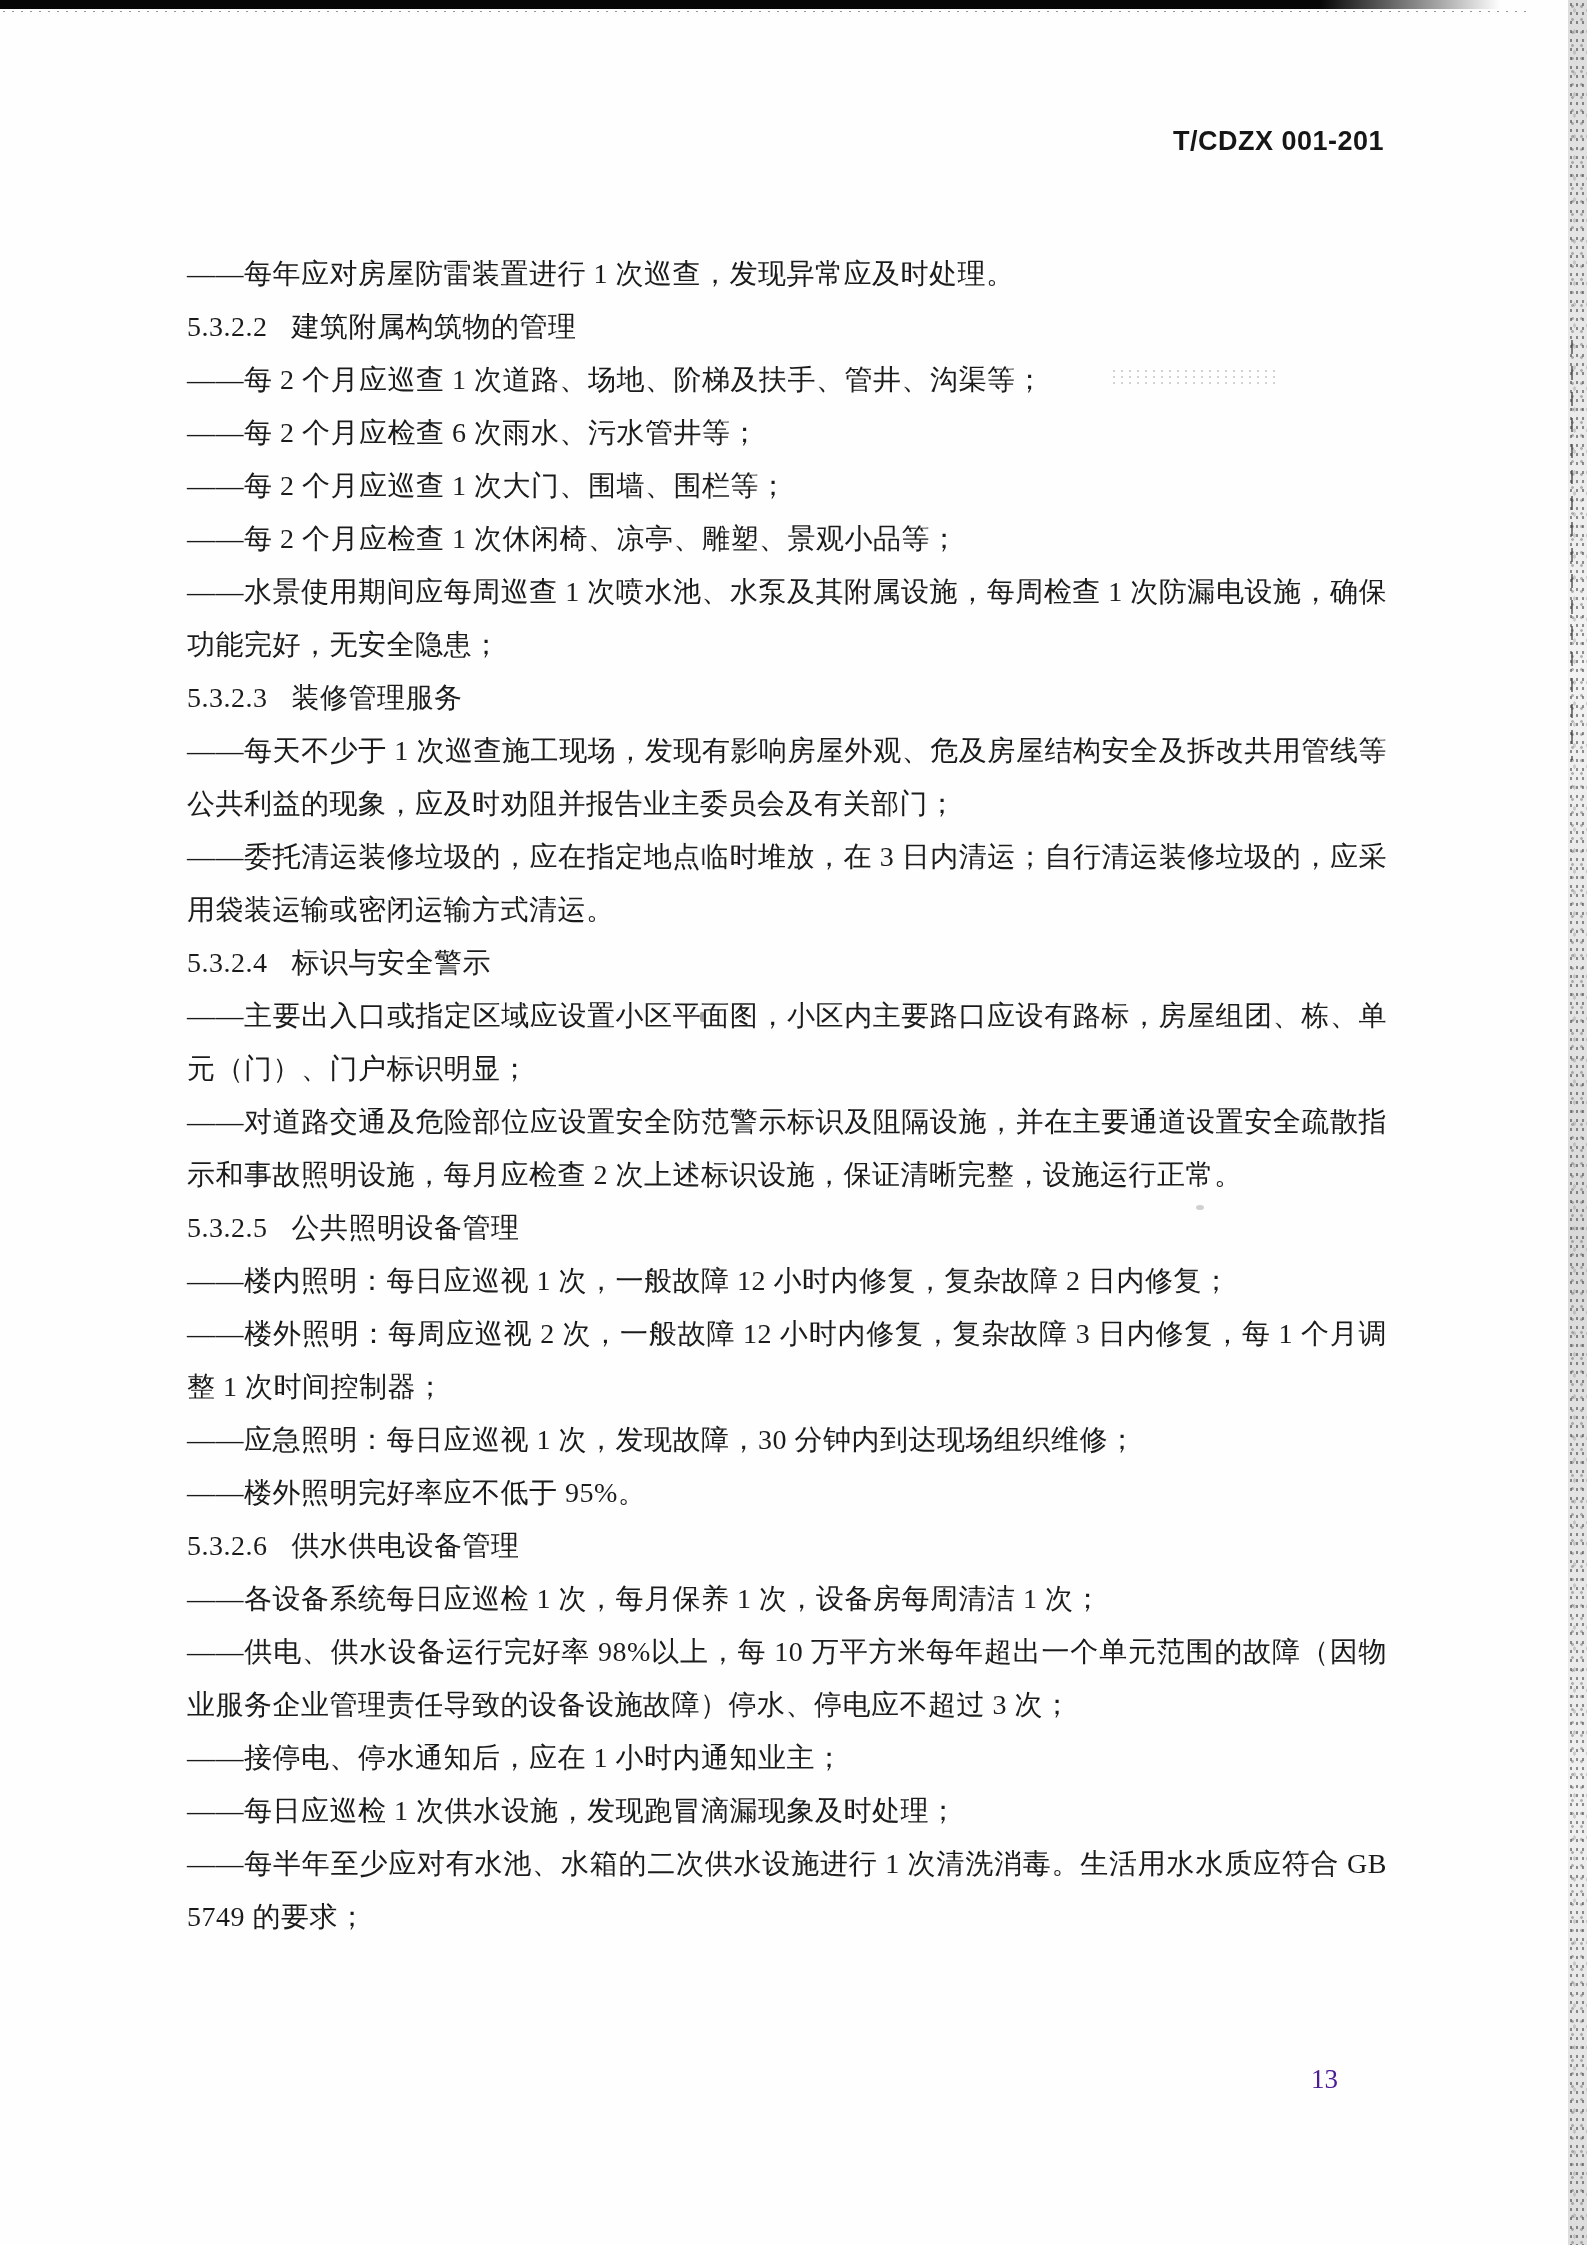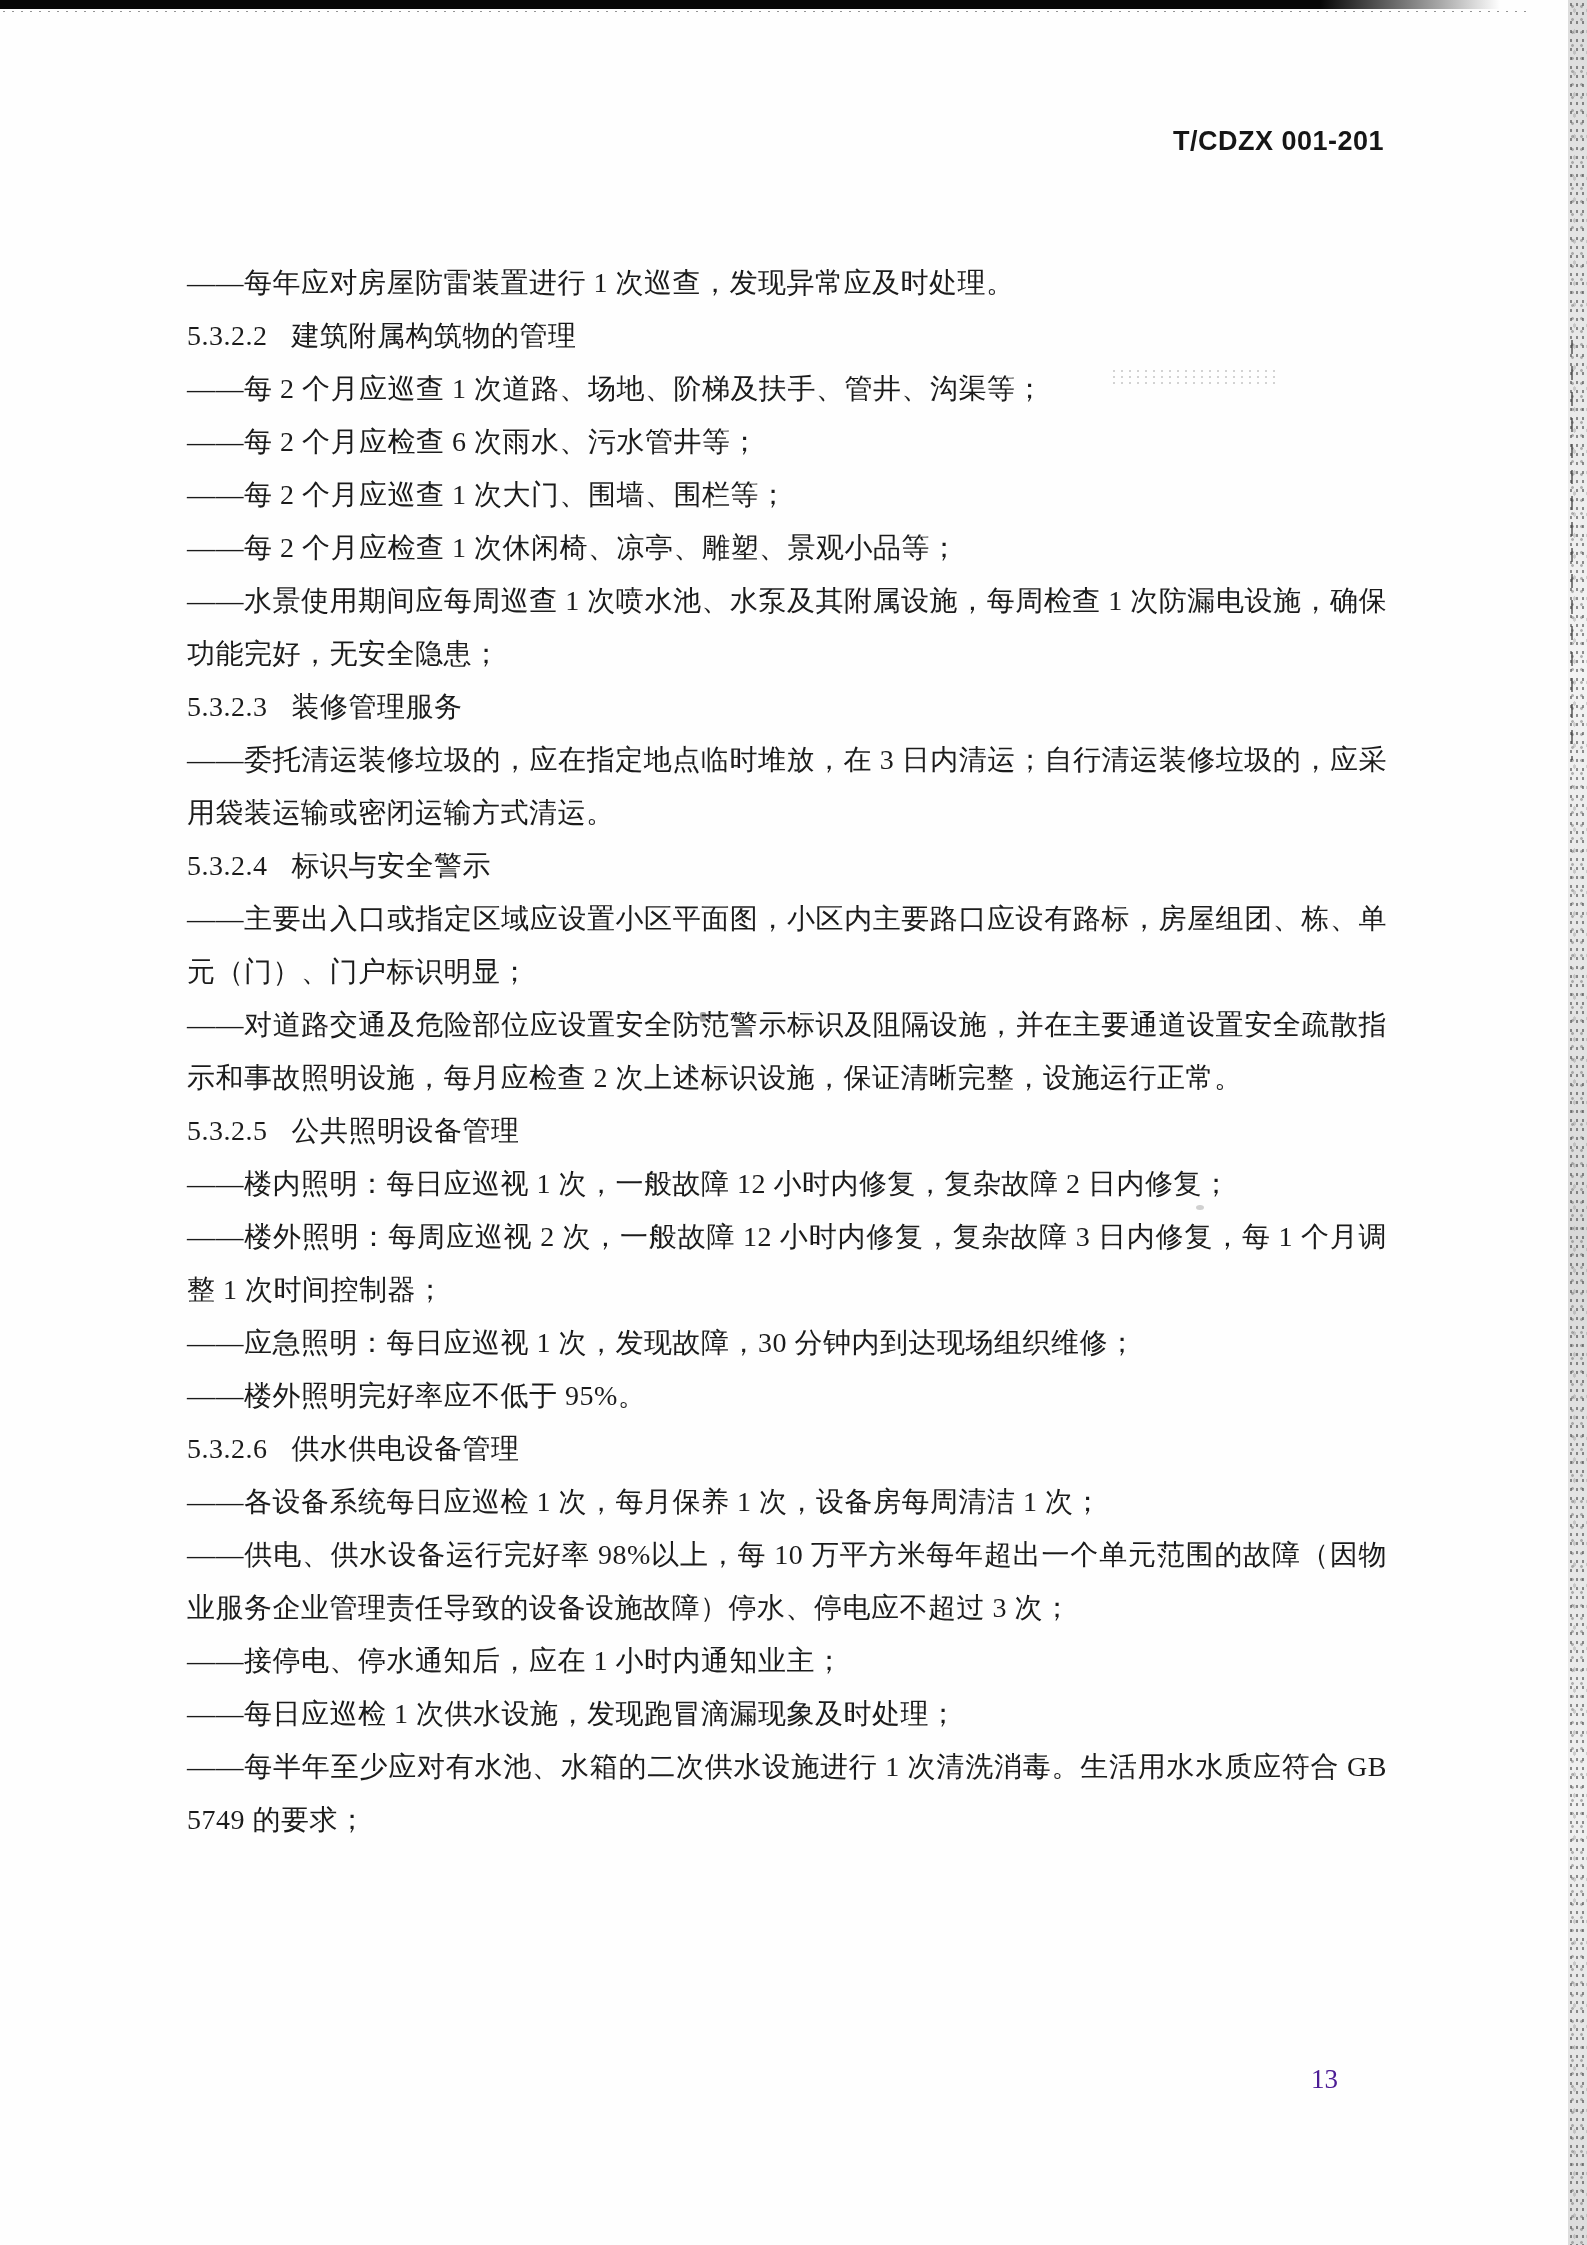--- a/index.html
+++ b/index.html
@@ -82,21 +82,21 @@
     font-size: 27px;
     font-weight: 600;
     letter-spacing: 0.5px;
     color: #161616;
     white-space: nowrap;
   }
 
   
   .doc-body {
     position: absolute;
-    top: 256px; left: 187px;
+    top: 247px; left: 187px;
     width: 1200px;
     font-size: 28px;
     line-height: 53px;
     font-family: Liberation Serif, serif;
   }
   .para {
     margin: 0;
     text-align: justify;
     letter-spacing: 0.5px;
   }
@@ -133,20 +133,21 @@
 
   <div class="doc-body">
       <div class="para item">——每年应对房屋防雷装置进行 1 次巡查，发现异常应及时处理。</div>
       <div class="para heading"><span class="hnum">5.3.2.2</span><span class="htitle">建筑附属构筑物的管理</span></div>
       <div class="para item">——每 2 个月应巡查 1 次道路、场地、阶梯及扶手、管井、沟渠等；</div>
       <div class="para item">——每 2 个月应检查 6 次雨水、污水管井等；</div>
       <div class="para item">——每 2 个月应巡查 1 次大门、围墙、围栏等；</div>
       <div class="para item">——每 2 个月应检查 1 次休闲椅、凉亭、雕塑、景观小品等；</div>
       <div class="para item">——水景使用期间应每周巡查 1 次喷水池、水泵及其附属设施，每周检查 1 次防漏电设施，确保功能完好，无安全隐患；</div>
       <div class="para heading"><span class="hnum">5.3.2.3</span><span class="htitle">装修管理服务</span></div>
+      <div class="para item">——每天不少于 1 次巡查施工现场，发现有影响房屋外观、危及房屋结构安全及拆改共用管线等公共利益的现象，应及时劝阻并报告业主委员会及有关部门；</div>
       <div class="para item">——委托清运装修垃圾的，应在指定地点临时堆放，在 3 日内清运；自行清运装修垃圾的，应采用袋装运输或密闭运输方式清运。</div>
       <div class="para heading"><span class="hnum">5.3.2.4</span><span class="htitle">标识与安全警示</span></div>
       <div class="para item">——主要出入口或指定区域应设置小区平面图，小区内主要路口应设有路标，房屋组团、栋、单元（门）、门户标识明显；</div>
       <div class="para item">——对道路交通及危险部位应设置安全防范警示标识及阻隔设施，并在主要通道设置安全疏散指示和事故照明设施，每月应检查 2 次上述标识设施，保证清晰完整，设施运行正常。</div>
       <div class="para heading"><span class="hnum">5.3.2.5</span><span class="htitle">公共照明设备管理</span></div>
       <div class="para item">——楼内照明：每日应巡视 1 次，一般故障 12 小时内修复，复杂故障 2 日内修复；</div>
       <div class="para item">——楼外照明：每周应巡视 2 次，一般故障 12 小时内修复，复杂故障 3 日内修复，每 1 个月调整 1 次时间控制器；</div>
       <div class="para item">——应急照明：每日应巡视 1 次，发现故障，30 分钟内到达现场组织维修；</div>
       <div class="para item">——楼外照明完好率应不低于 95%。</div>
       <div class="para heading"><span class="hnum">5.3.2.6</span><span class="htitle">供水供电设备管理</span></div>

